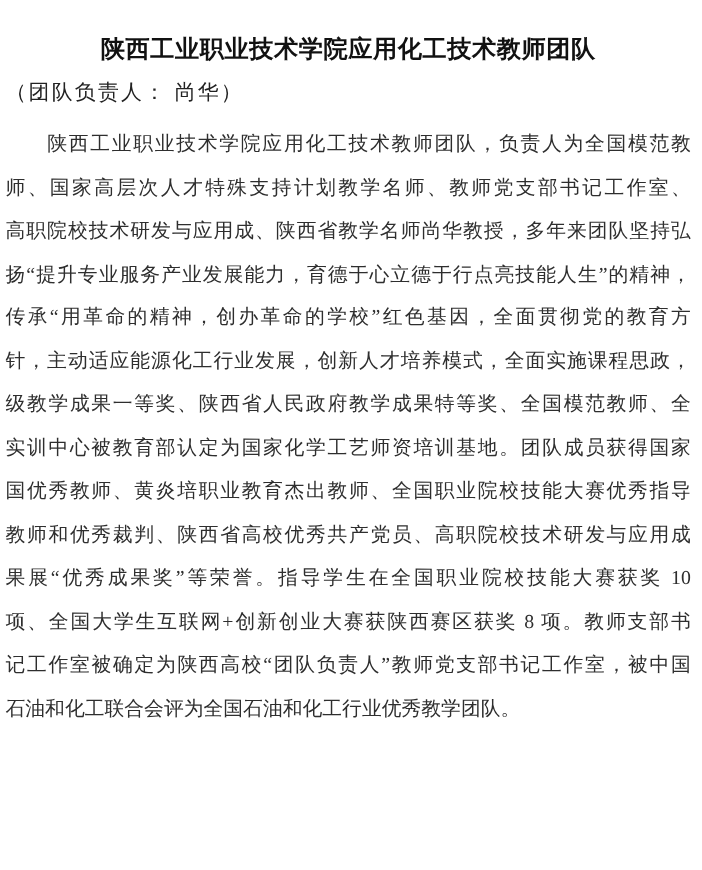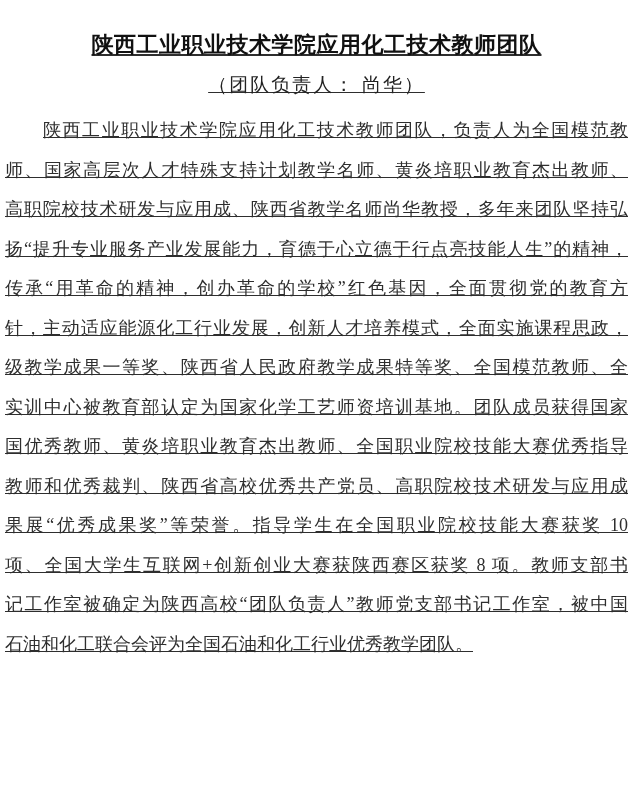--- a/index.html
+++ b/index.html
@@ -10,36 +10,34 @@
   .page {
     position: relative;
     width: 638px;
     height: 791px;
     background: #ffffff;
     box-sizing: border-box;
     padding: 30px 10px 0 5px;
     overflow: hidden;
     font-family: "Liberation Serif", "DejaVu Serif", serif;
     color: #2e2e2e;
-    text-decoration: underline;
   }
   .doc-title {
     font-family: "Liberation Sans", "DejaVu Sans", sans-serif;
     font-weight: bold;
     font-size: 22px;
     line-height: 30px;
     text-align: center;
     color: #111111;
     letter-spacing: 0.5px;
   }
   .doc-subtitle {
     margin-top: 12px;
     font-size: 19px;
     line-height: 26px;
-    text-align: center;
     color: #222222;
     letter-spacing: 2px;
   }
   .doc-paragraph {
     margin-top: 13px;
     font-size: 18px;
     line-height: 39.5px;
   }
   .para-line {
     text-align: justify;
@@ -60,21 +58,21 @@
 </head>
 <body>
 
 <div class="page">
   <div class="doc-title">陕西工业职业技术学院应用化工技术教师团队</div>
 
   <div class="doc-subtitle">（团队负责人： 尚华）</div>
 
   <div class="doc-paragraph">
     <div class="para-line first">陕西工业职业技术学院应用化工技术教师团队，负责人为全国模范教</div>
-    <div class="para-line">师、国家高层次人才特殊支持计划教学名师、黄炎培职业教育杰出教师、</div>
+    <div class="para-line">师、国家高层次人才特殊支持计划教学名师、教师党支部书记工作室、</div>
     <div class="para-line">高职院校技术研发与应用成、陕西省教学名师尚华教授，多年来团队坚持弘</div>
     <div class="para-line">扬“提升专业服务产业发展能力，育德于心立德于行点亮技能人生”的精神，</div>
     <div class="para-line">传承“用革命的精神，创办革命的学校”红色基因，全面贯彻党的教育方</div>
     <div class="para-line">针，主动适应能源化工行业发展，创新人才培养模式，全面实施课程思政，</div>
     <div class="para-line">级教学成果一等奖、陕西省人民政府教学成果特等奖、全国模范教师、全</div>
     <div class="para-line">实训中心被教育部认定为国家化学工艺师资培训基地。团队成员获得国家</div>
     <div class="para-line">国优秀教师、黄炎培职业教育杰出教师、全国职业院校技能大赛优秀指导</div>
     <div class="para-line">教师和优秀裁判、陕西省高校优秀共产党员、高职院校技术研发与应用成</div>
     <div class="para-line">果展“优秀成果奖”等荣誉。指导学生在全国职业院校技能大赛获奖 10</div>
     <div class="para-line">项、全国大学生互联网+创新创业大赛获陕西赛区获奖 8 项。教师支部书</div>

